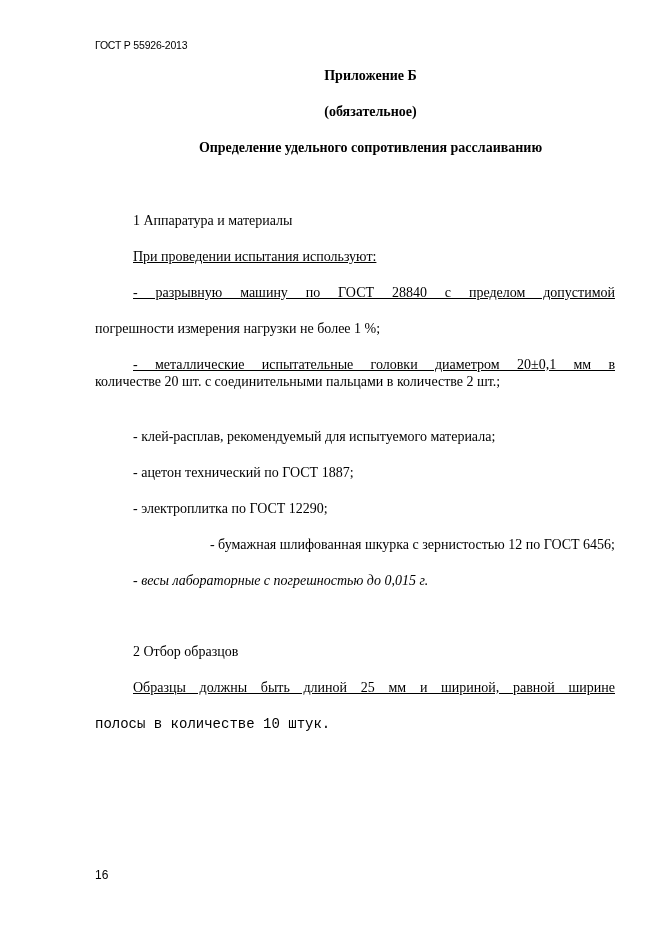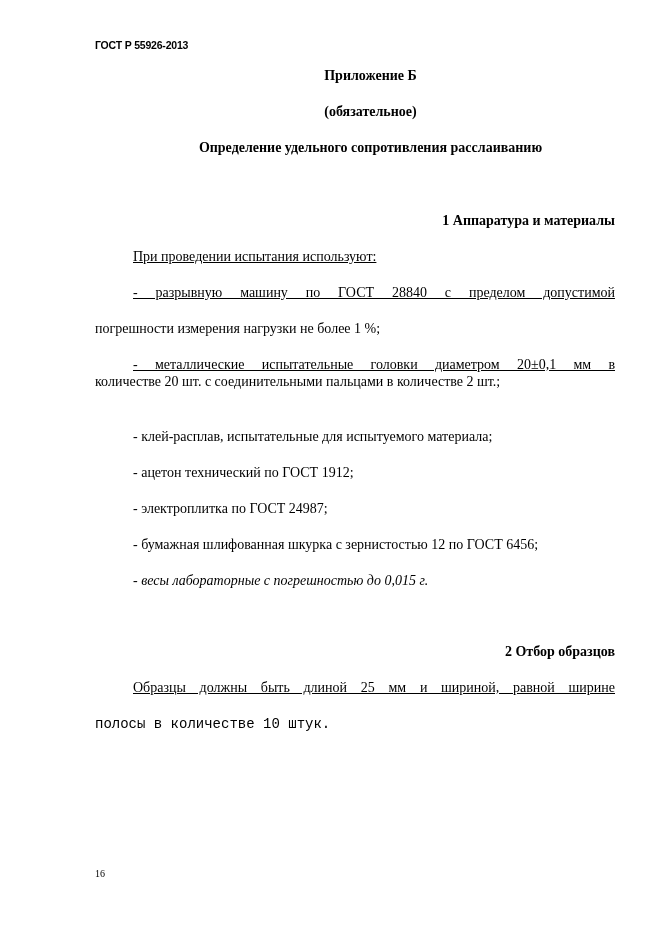--- a/index.html
+++ b/index.html
@@ -13,21 +13,21 @@
       position: relative;
       overflow: hidden;
       color: #000000;
       font-family: "Liberation Serif", "DejaVu Serif", serif;
     }
     .header-code {
       position: absolute;
       left: 95px;
       top: 39px;
       font-family: "Liberation Sans", "DejaVu Sans", sans-serif;
-      font-weight: bold;
+      font-weight: normal;
       font-size: 10.5px;
       letter-spacing: -0.2px;
     }
     .center-bold {
       position: absolute;
       left: 0;
       width: 661px;
       text-align: center;
       font-weight: bold;
       font-size: 14px;
@@ -37,38 +37,37 @@
     .appendix-heading { top: 140px; left: 40px; }
 
     .para {
       position: absolute;
       left: 95px;
       width: 520px;
       font-size: 14px;
       line-height: 36px;
     }
     .section-heading {
-      font-weight: bold;
+      font-weight: normal;
       text-indent: 38px;
-      text-align: right;
     }
     .indent {
       text-indent: 38px;
     }
     .justify {
       text-align: justify;
       text-align-last: left;
       text-decoration: underline;
     }
     .page-number {
       position: absolute;
       left: 95px;
       top: 868px;
-      font-family: Liberation Serif, serif;
-      font-size: 10px;
+      font-family: Liberation Sans, sans-serif;
+      font-size: 12px;
     }
   </style>
 </head>
 <body>
 
 <div>
 
   <div class="header-code">ГОСТ Р 55926-2013</div>
 
   <div class="center-bold appendix-title">Приложение Б</div>
@@ -77,24 +76,24 @@
 
   <div class="para section-heading" style="top:203px;">1 Аппаратура и материалы</div>
   <div class="para indent" style="top:239px;text-decoration:underline;">При проведении испытания используют:</div>
 
   <div class="para indent justify" style="top: 275px; text-align-last: justify;">- разрывную машину по ГОСТ 28840 с пределом допустимой</div>
   <div class="para" style="top:311px;">погрешности  измерения нагрузки не более 1 %;</div>
 
   <div class="para indent justify" style="top: 347px; text-align-last: justify;">- металлические испытательные головки диаметром 20±0,1 мм в</div>
   <div class="para" style="top:364px;">количестве 20 шт.  с соединительными пальцами в количестве 2 шт.;</div>
 
-  <div class="para indent" style="top:419px;">- клей-расплав, испытательные для испытуемого материала;</div>
-  <div class="para indent" style="top:455px;">- ацетон технический по ГОСТ 1912;</div>
-  <div class="para indent" style="top:491px;">- электроплитка   по ГОСТ 24987;</div>
-  <div class="para indent" style="top:527px;">- бумажная  шлифованная шкурка с зернистостью 12 по ГОСТ 6456;</div>
+  <div class="para indent" style="top:419px;">- клей-расплав, рекомендуемый для испытуемого материала;</div>
+  <div class="para indent" style="top:455px;">- ацетон технический по ГОСТ 1887;</div>
+  <div class="para indent" style="top:491px;">- электроплитка   по ГОСТ 12290;</div>
+  <div class="para indent" style="top:527px;text-align:right;">- бумажная  шлифованная шкурка с зернистостью 12 по ГОСТ 6456;</div>
   <div class="para indent" style="top:563px;font-style:italic;">- весы лабораторные с погрешностью до 0,015 г.</div>
 
   <div class="para section-heading" style="top:634px;">2 Отбор образцов</div>
   <div class="para indent justify" style="top: 670px; text-align-last: justify;">Образцы должны быть длиной 25 мм и шириной, равной ширине</div>
   <div class="para" style="top:706px;font-family:Liberation Mono, monospace;">полосы в количестве 10 штук.</div>
 
   <div class="page-number">16</div>
 
 </div>
 

